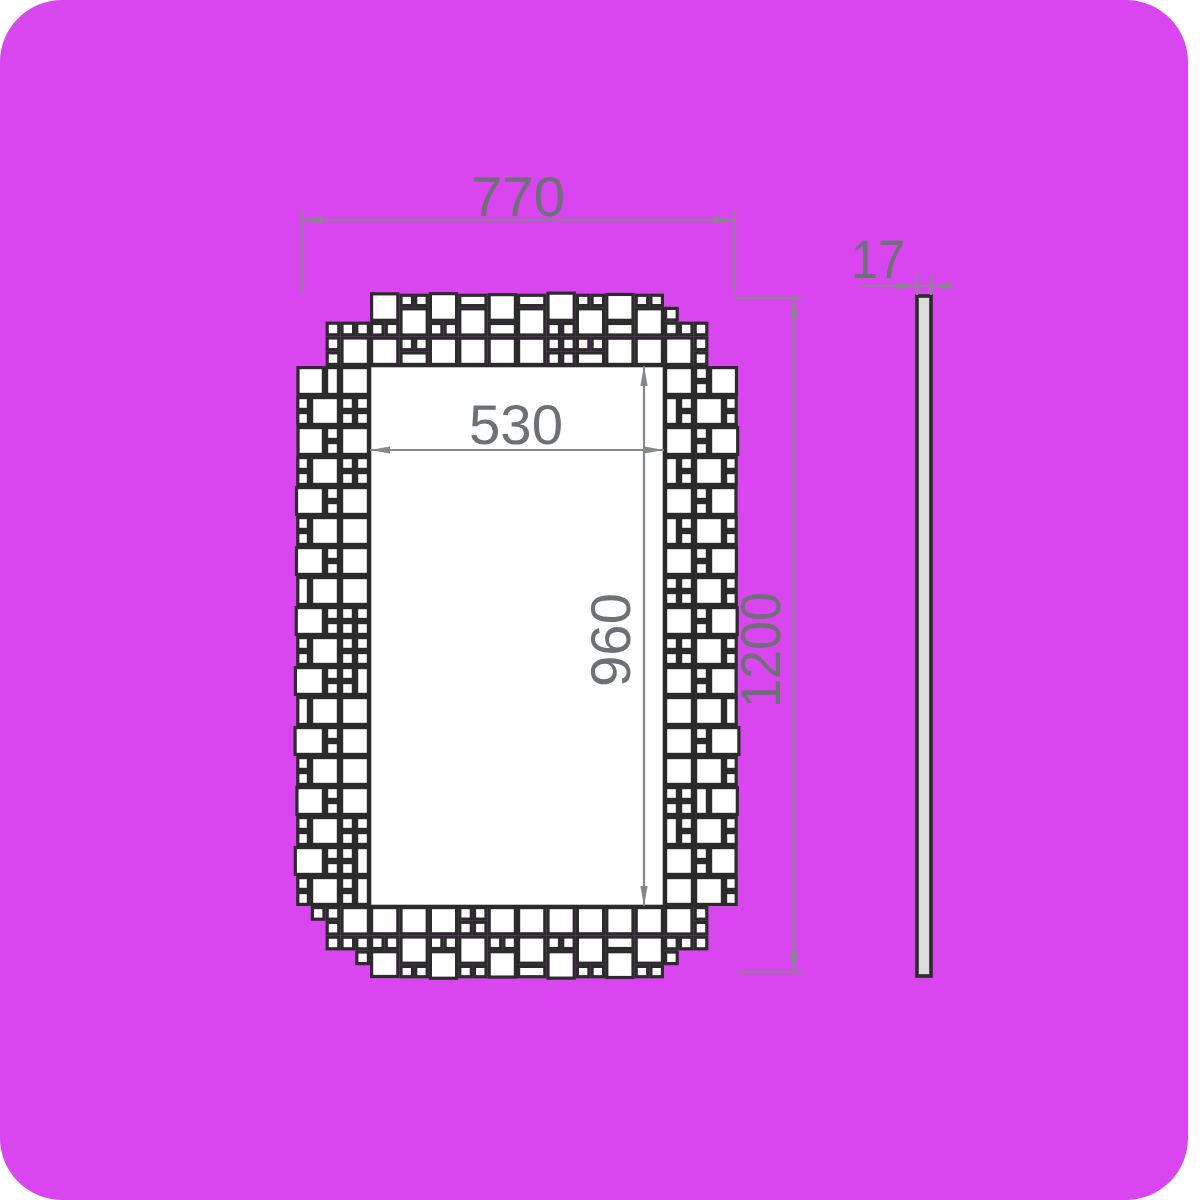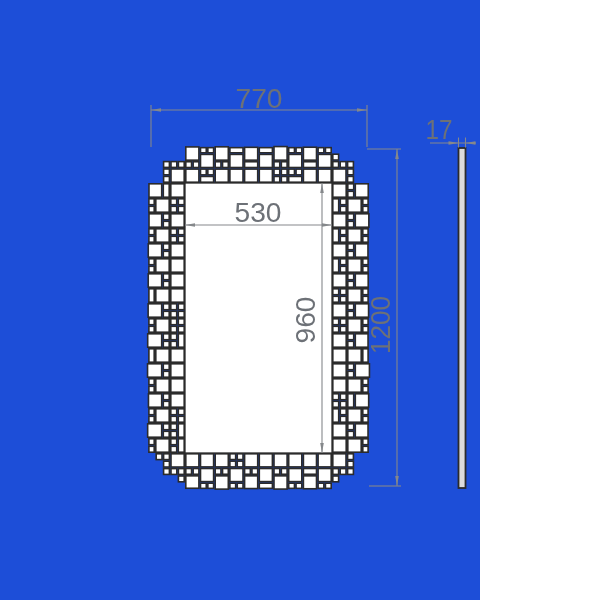--- a/index.html
+++ b/index.html
@@ -1,16 +1,16 @@
 <!DOCTYPE html>
 <html><head>
 <meta charset="utf-8">
 <style>
   html,body{margin:0;padding:0;background:#ffffff;}
-  #stage{position:relative;width:480px;height:600px;background:#1d4ed8;overflow:hidden;}
+  #stage{position:relative;width:594px;height:600px;background:#d946ef;overflow:hidden;border-radius:31px;}
   svg{display:block;}
   text{font-family:"Liberation Sans","DejaVu Sans",sans-serif;}
   .dimtext{font-size:28px;}
   .dimtext-small{font-size:27px;}
 </style>
 </head>
 <body>
 
 <div id="stage">
 <svg width="600" height="600" viewBox="0 0 600 600">

